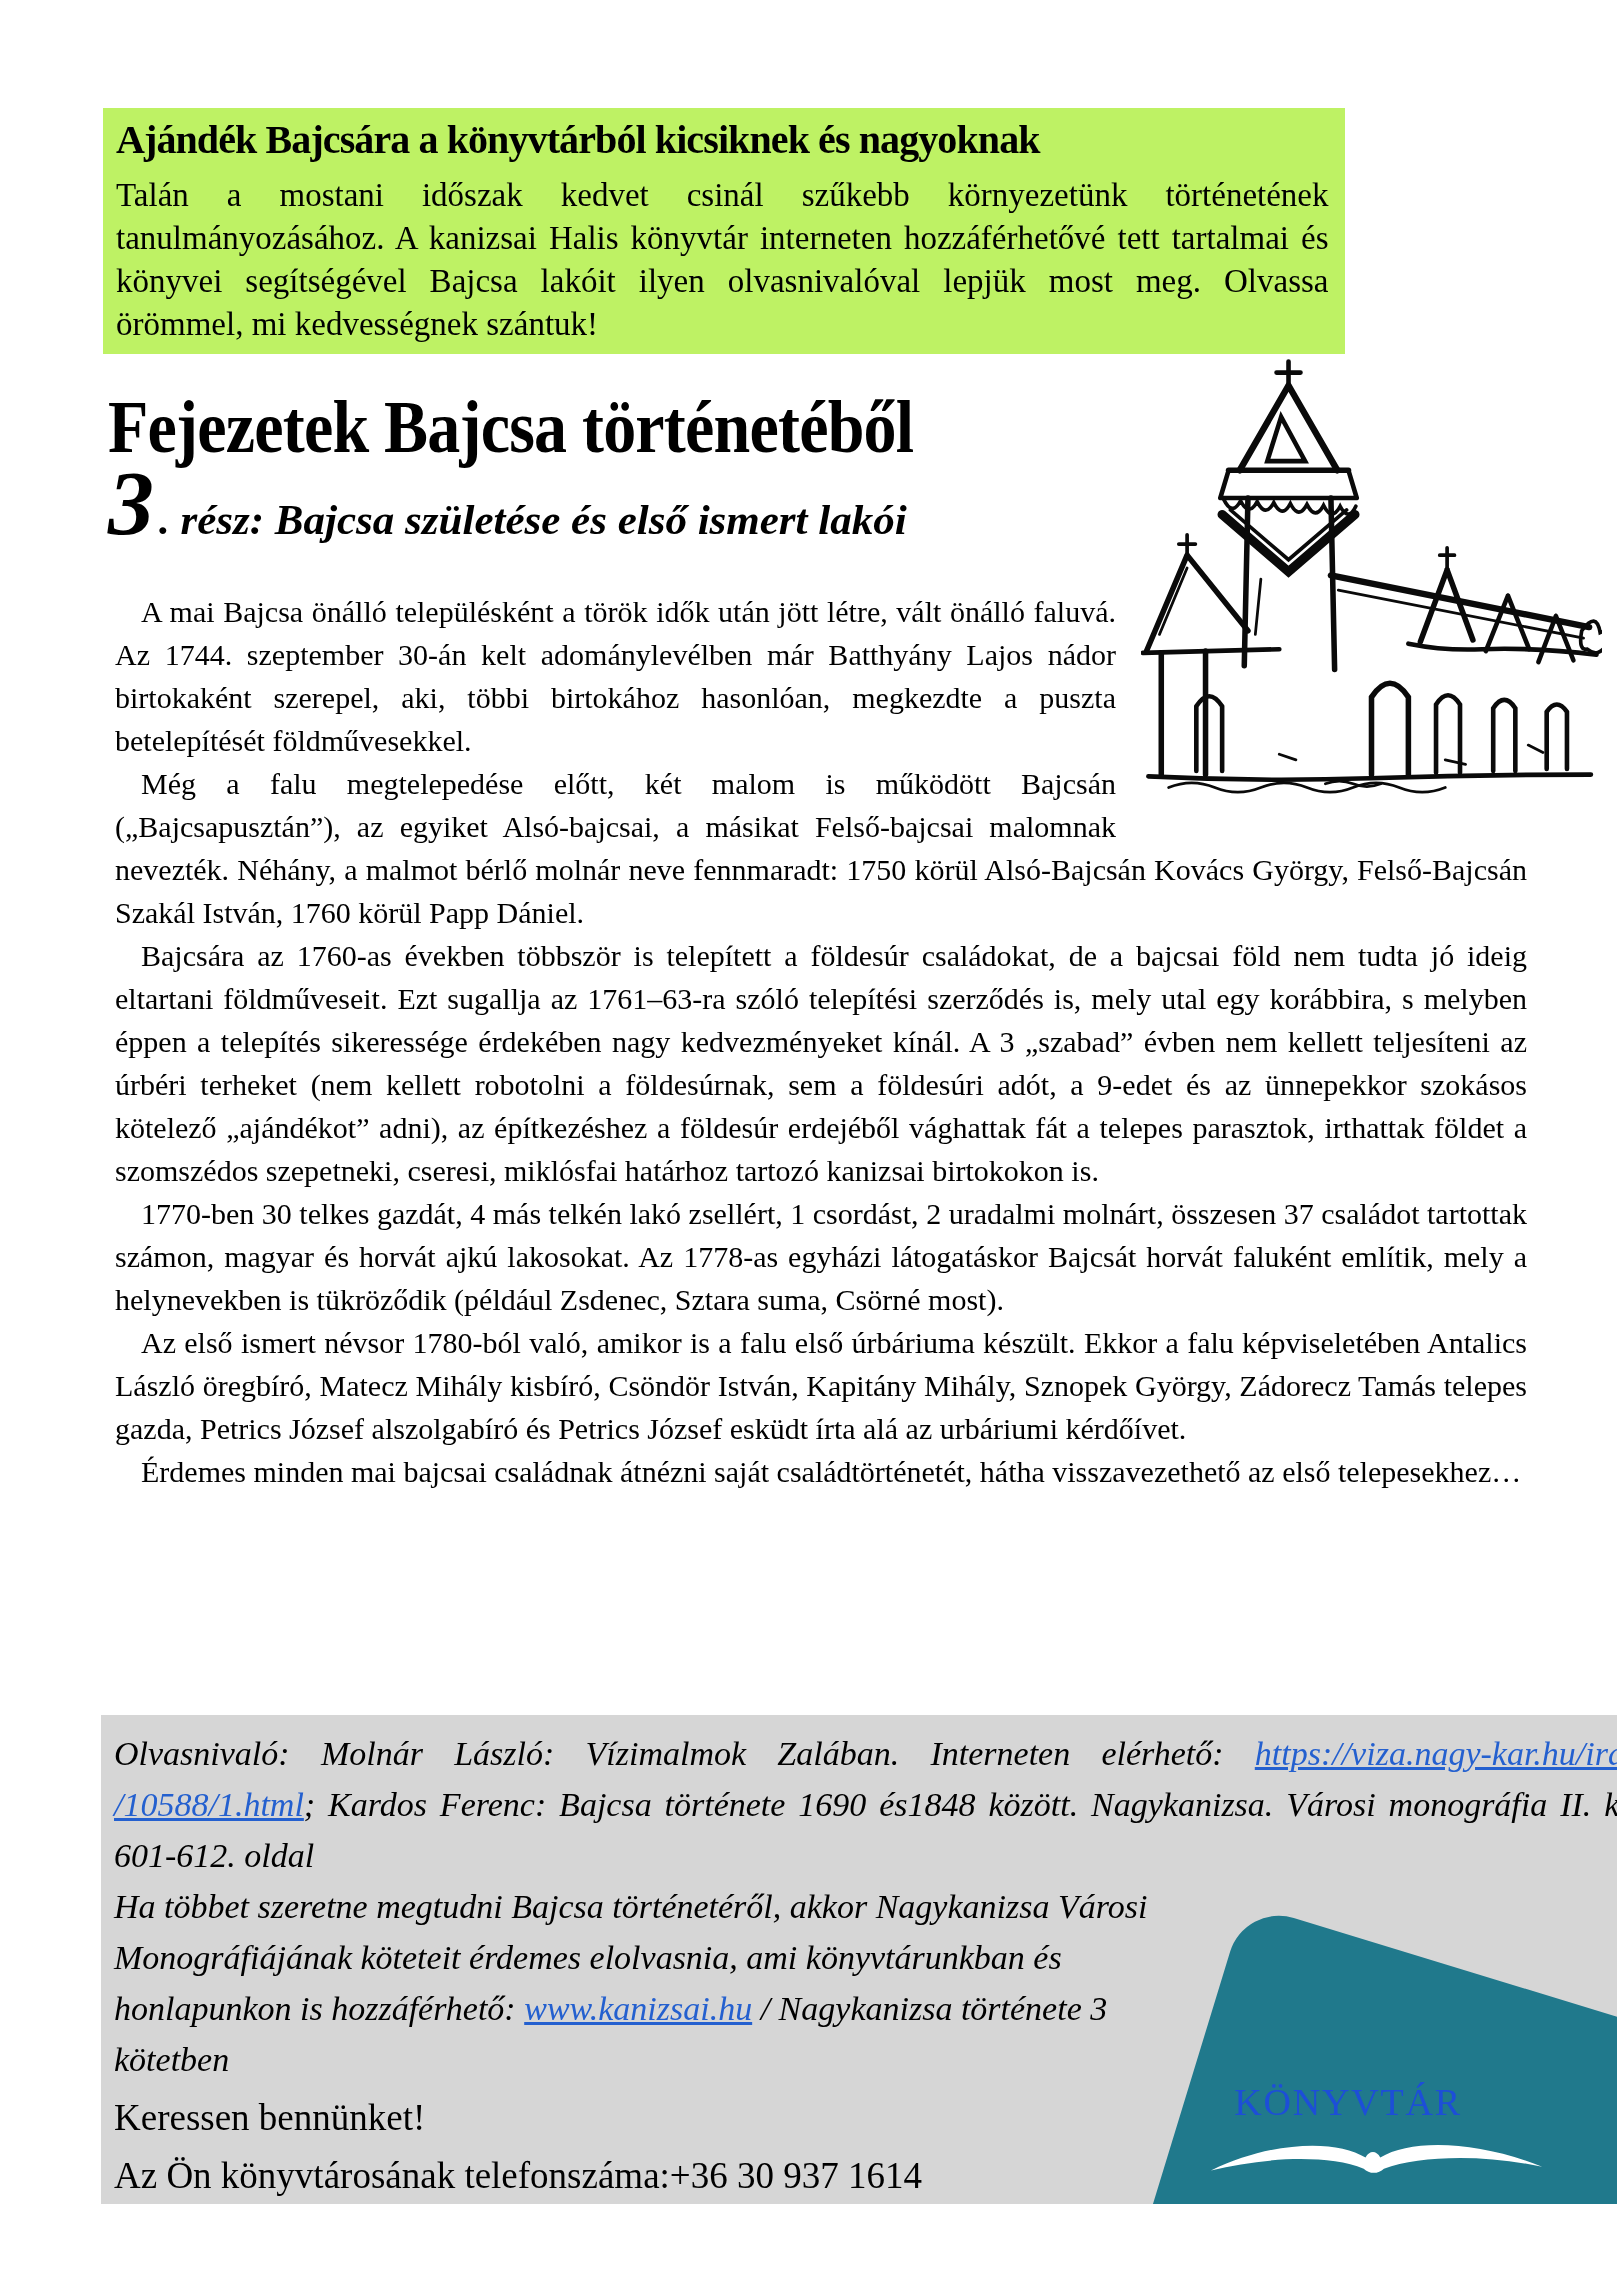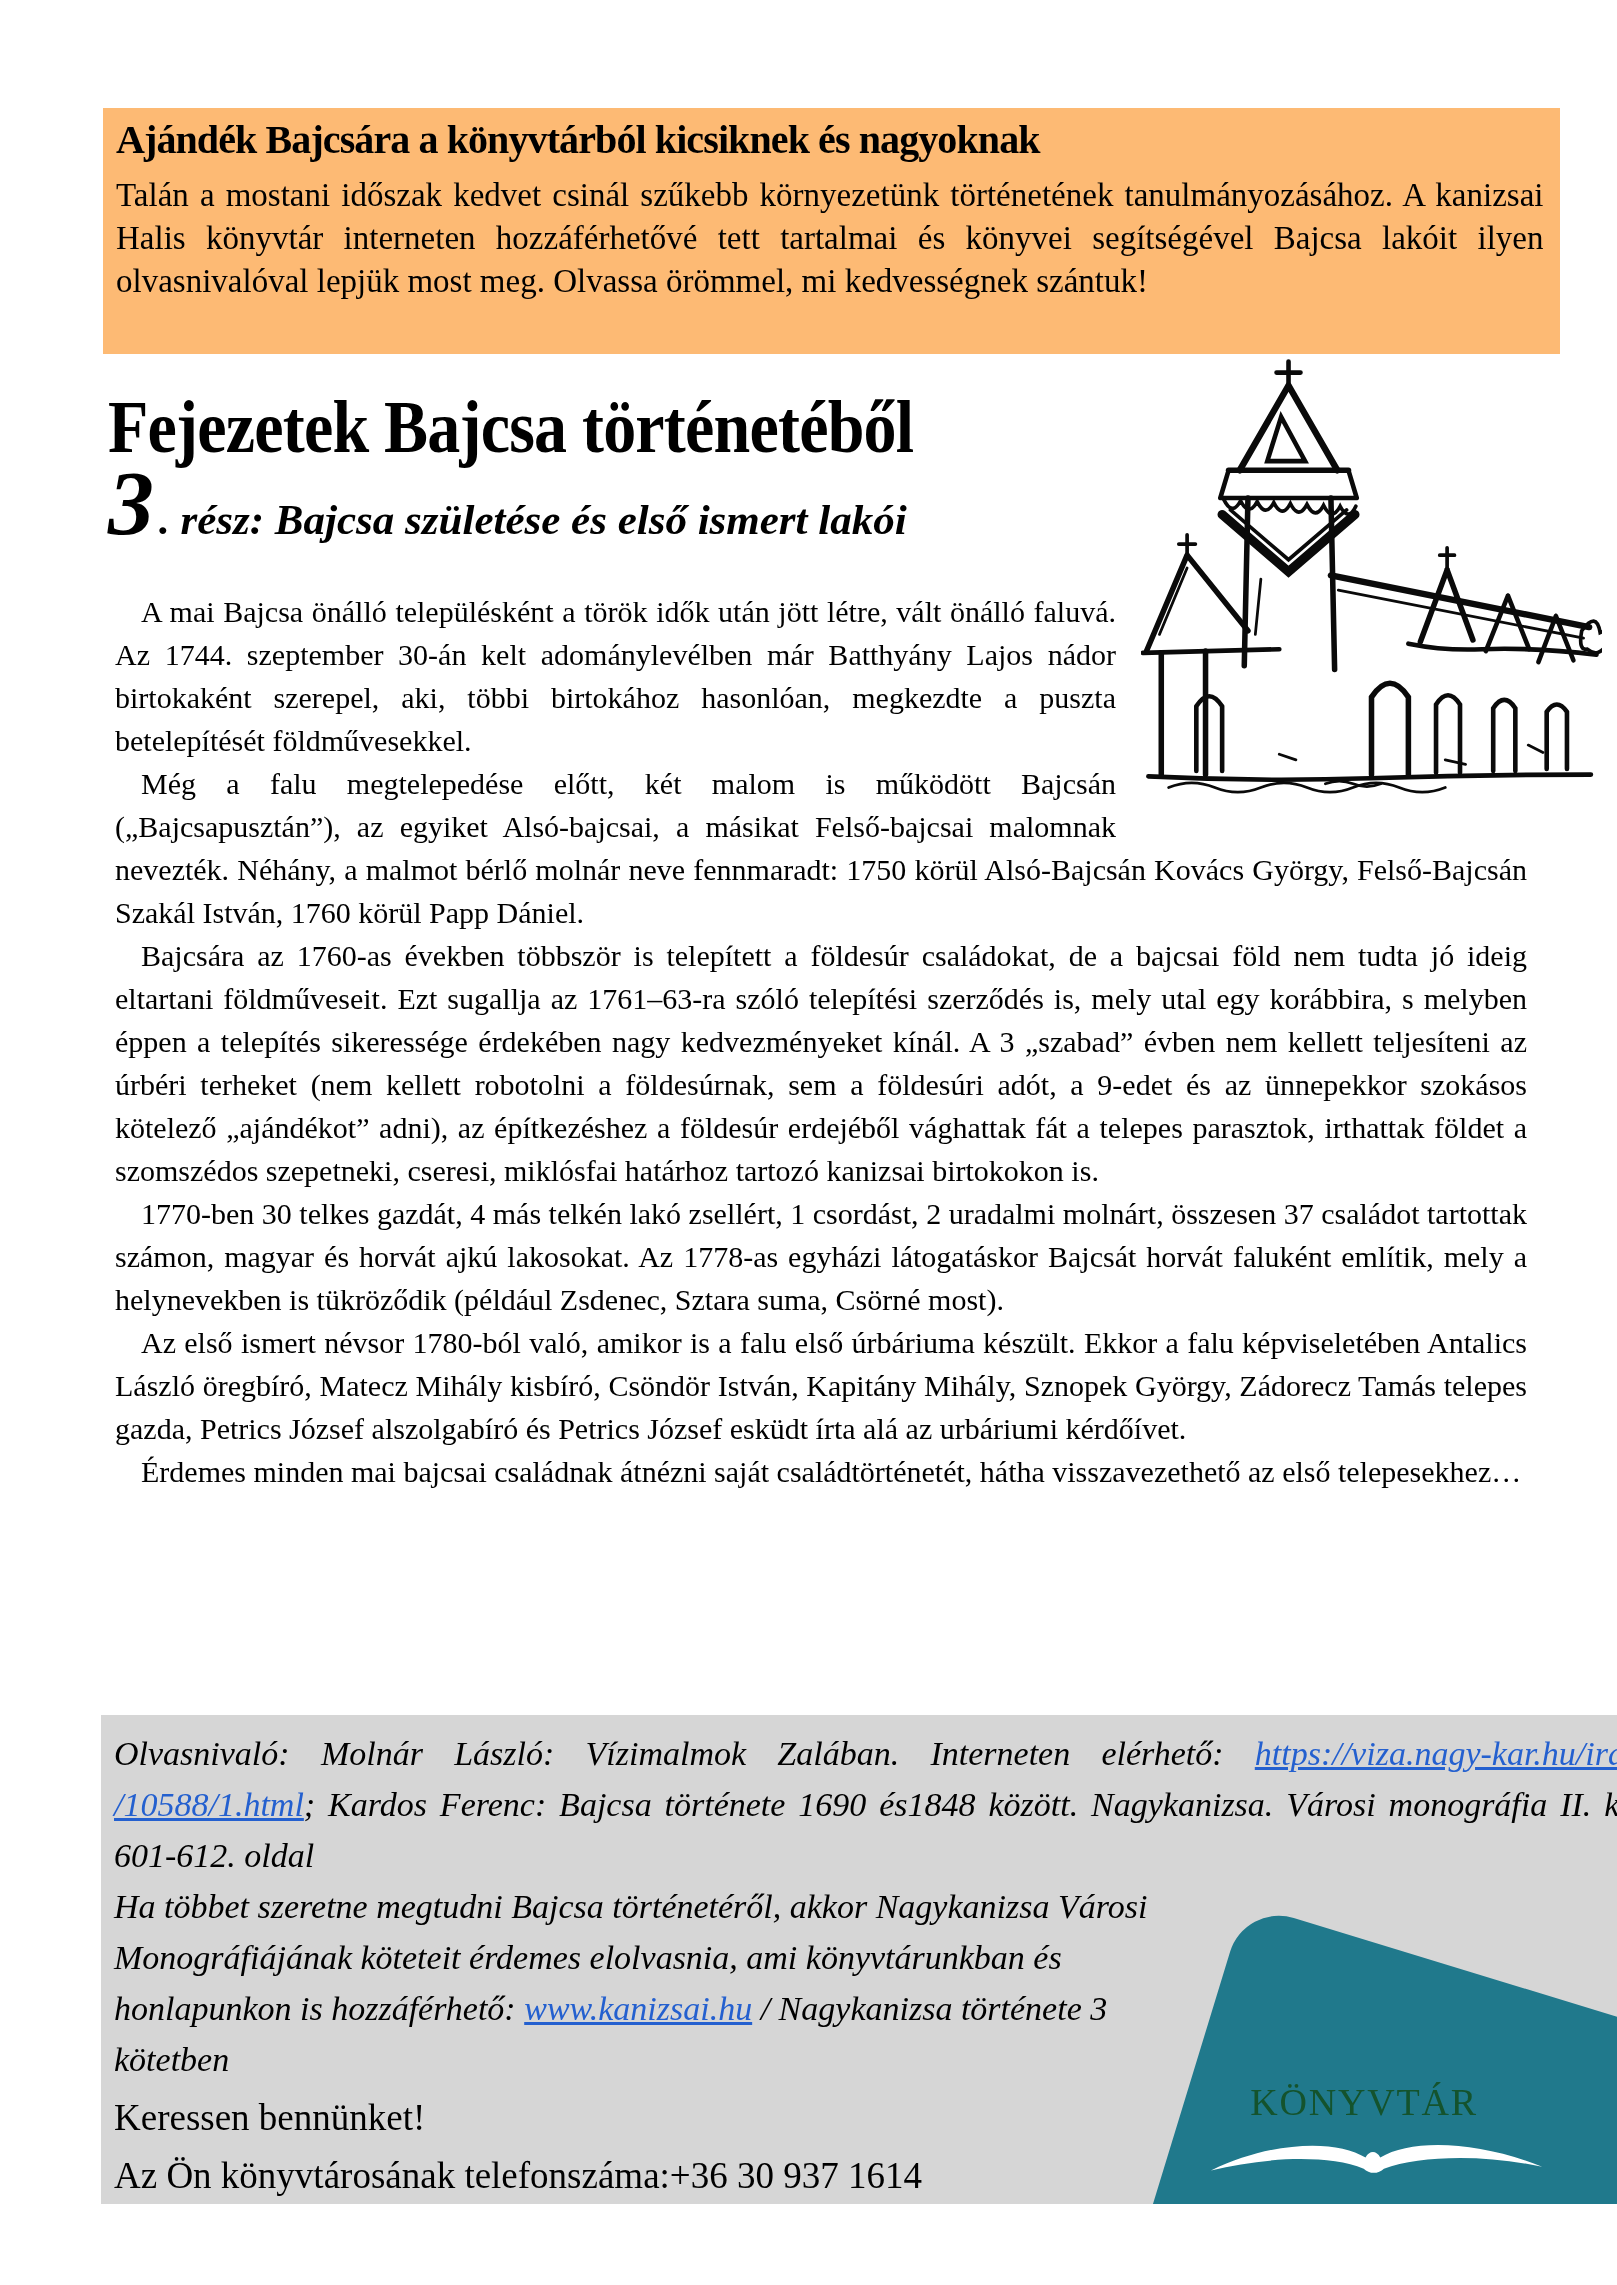--- a/index.html
+++ b/index.html
@@ -1,21 +1,21 @@
 <!DOCTYPE html>
 <html lang="hu" style="font-size:14.7px"><head>
 <meta charset="utf-8">
 <style>
   html,body{margin:0;padding:0;background:#ffffff;}
   body{width:1617px;height:2286px;position:relative;overflow:hidden;
        font-family:"Liberation Serif","DejaVu Serif",serif;color:#000;}
 
   
-  .header-box{position:absolute;left:103px;top:108px;width:1457px;height:246px;
-      background:#fdba74;box-sizing:border-box;padding:9.2px 16.5px 0 13px;}
+  .header-box{position:absolute;left:103px;top:108px;width:1242px;height:246px;
+      background:#bef264;box-sizing:border-box;padding:9.2px 16.5px 0 13px;}
   .header-box h1{margin:0 0 11px 0;font-size:40px;line-height:46px;font-weight:bold;
       letter-spacing:-0.9px;}
   .header-box p{margin:0;font-size:33px;line-height:43px;text-align:justify;hyphens:auto;}
 
   
   .article-title{position:absolute;left:108px;top:384px;font-size:75px;font-weight:bold;
       letter-spacing:-0.9px;transform:scaleX(0.88);transform-origin:left top;white-space:nowrap;}
   .article-subtitle{position:absolute;left:108px;top:457px;display:flex;align-items:baseline;
       font-style:italic;font-weight:bold;white-space:nowrap;}
   .part-number{font-size:92px;line-height:92px;}
@@ -38,21 +38,21 @@
   .footer-box .note.second{text-align:left;}
   .logo-spacer{float:right;width:441px;height:340px;}
   .footer-box .closing{margin:5.5px 0 0 0;font-size:37px;line-height:53px;font-style:normal;}
   .footer-box a{color:#2460cf;text-decoration:underline;font-style:italic;}
 
   
   .logo-square{position:absolute;left:1144px;top:188px;width:606px;height:514px;
       background:#20798c;border-radius:51px;transform:rotate(17deg);
       transform-origin:top left;}
   .logo-text{position:absolute;left:1132px;top:365px;width:230px;text-align:center;
-      color:#14532d;font-size:38px;letter-spacing:1.8px;font-style:normal;white-space:nowrap;margin-left:16px;}
+      color:#1d4ed8;font-size:38px;letter-spacing:1.8px;font-style:normal;white-space:nowrap;}
   .logo-book{position:absolute;left:1102px;top:415px;width:349px;height:46px;}
 </style>
 </head>
 <body>
 
 <div class="header-box">
   <h1>Ajándék Bajcsára a könyvtárból kicsiknek és nagyoknak</h1>
   <p>Talán a mostani időszak kedvet csinál szűkebb környezetünk történetének tanulmányozásához. A kanizsai Halis könyvtár interneten hozzáférhetővé tett tartalmai és könyvei segítségével Bajcsa lakóit ilyen olvasnivalóval lepjük most meg. Olvassa örömmel, mi kedvességnek szántuk!</p>
 </div>
 

